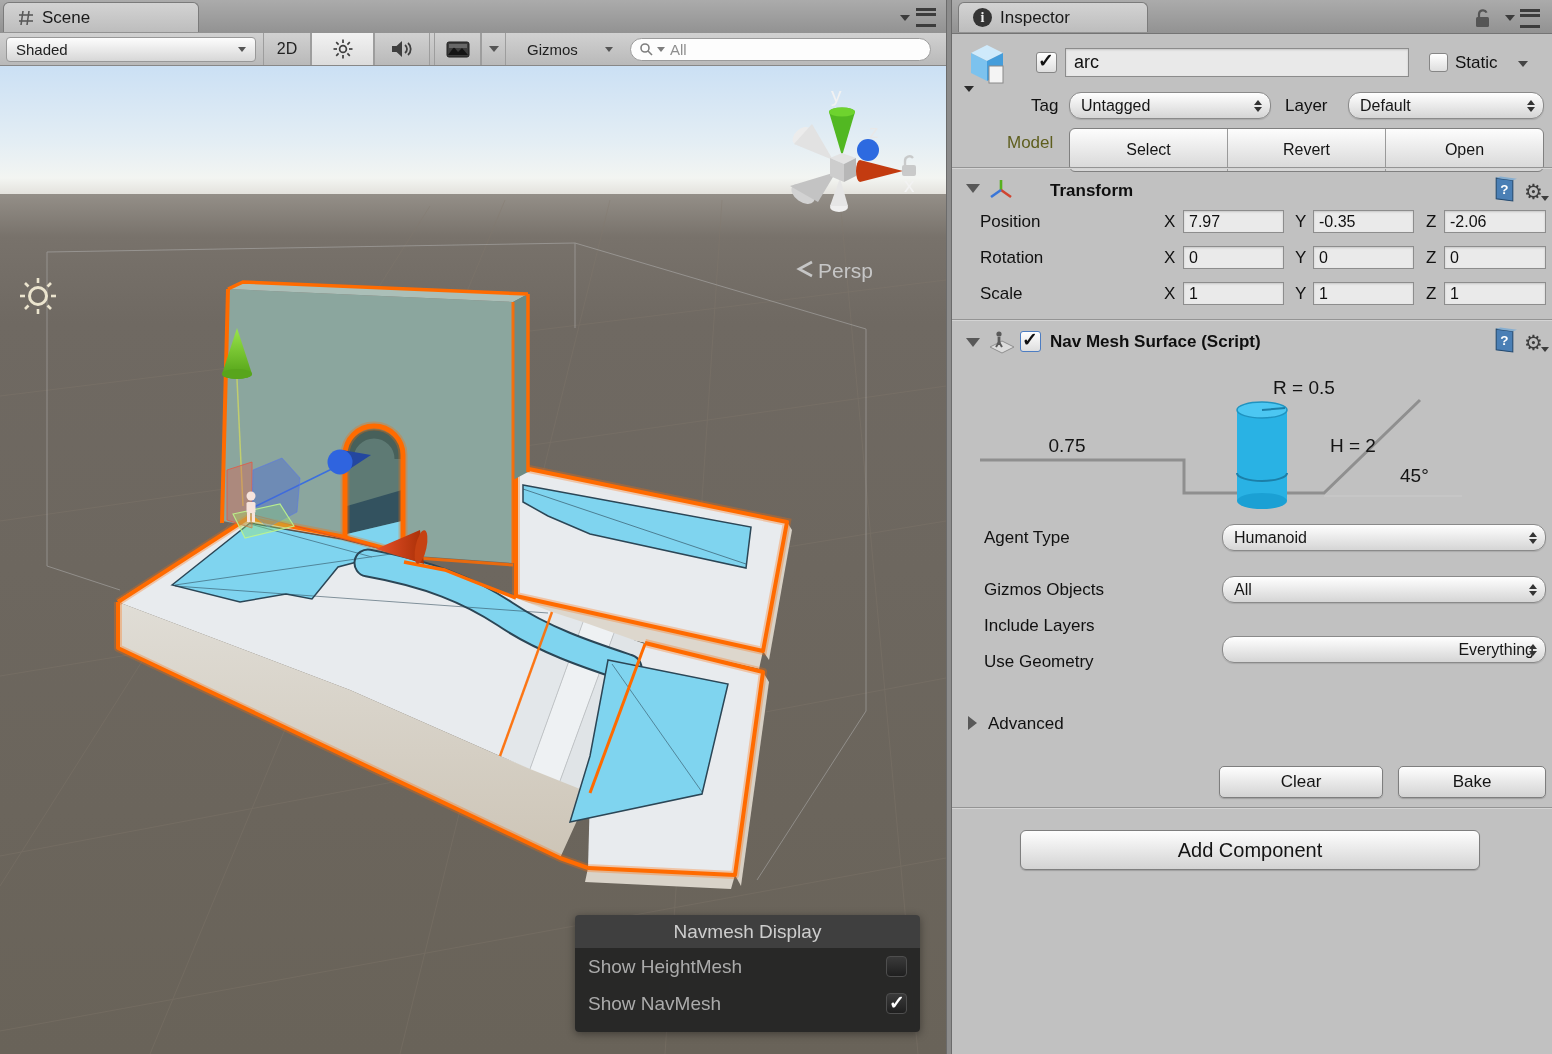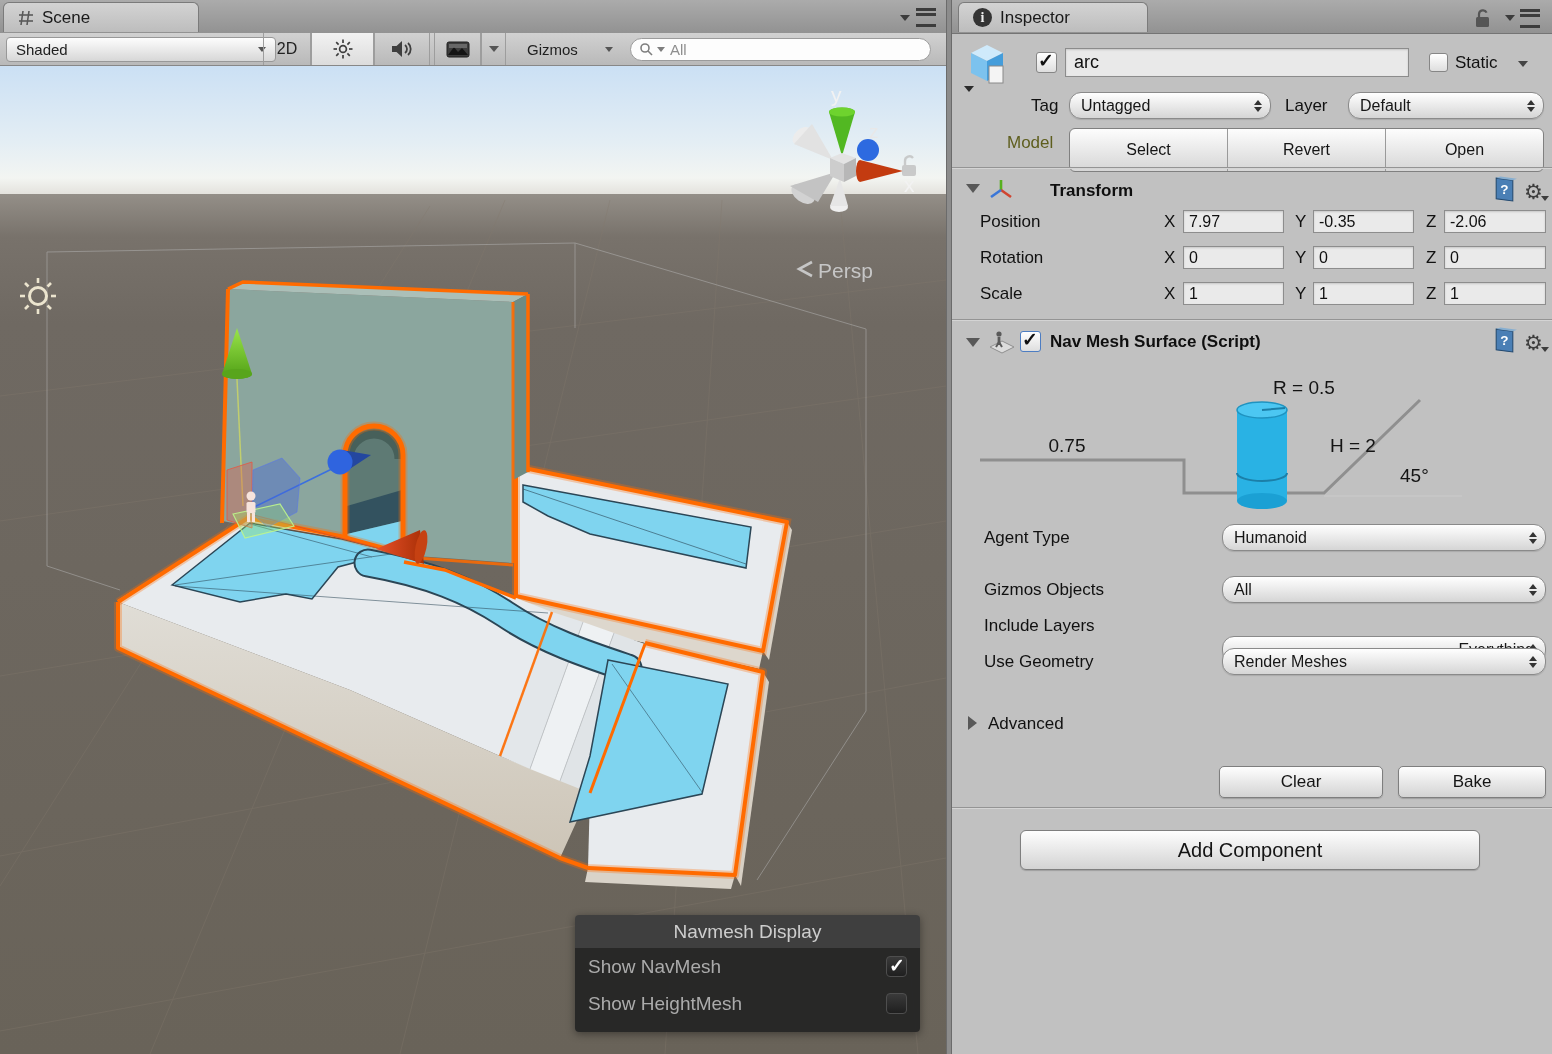--- a/index.html
+++ b/index.html
@@ -96,21 +96,21 @@
         </svg>
         <span>Scene</span>
       </div>
       <div class="panel-menu" style="right:10px;">
         <span class="caret-down"></span>
         <span class="burger"></span>
       </div>
     </div>
 
     <div class="toolbar">
-      <div class="dropbtn" style="left:6px;width:270px;">
+      <div class="dropbtn" style="left:6px;width:250px;">
         <span>Shaded</span>
         <span class="cd"></span>
       </div>
       <div class="seg" style="left:263px;width:48px;">
         <span>2D</span>
       </div>
       <div class="seg active" style="left:311px;width:63px;">
         <svg width="22" height="22" viewBox="0 0 22 22">
           <circle cx="11" cy="11" r="3.4" fill="none" stroke="#3e3e3e" stroke-width="1.7"></circle>
           <g stroke="#3e3e3e" stroke-width="1.7">
@@ -349,26 +349,26 @@
       <g>
         <path d="M812,196 L799,203 L812,210" fill="none" stroke="#c6c6c6" stroke-width="2.6"></path>
         <text x="818" y="212" font-size="21" fill="#c6c6c6">Persp</text>
       </g>
     </svg>
 
     <div class="abs" id="nm-overlay">
       <div class="hd">Navmesh Display</div>
       <div class="bd">
         <div class="row">
+          <span>Show HeightMesh</span>
+          <span class="dkbox"></span>
+        </div>
+        <div class="row">
           <span>Show NavMesh</span>
           <span class="dkbox checked"></span>
-        </div>
-        <div class="row">
-          <span>Show HeightMesh</span>
-          <span class="dkbox"></span>
         </div>
       </div>
     </div>
   </div>
 
   <div class="abs" style="left:946px;top:0;width:6px;height:1054px;background:#8c8c8c;border-left:1px solid #6b6b6b;border-right:1px solid #6b6b6b;box-sizing:border-box;"></div>
 
   <div class="abs" id="inspector">
     <div class="tabbar" style="position:relative;">
       <div class="tab" style="left:6px;width:190px;">
@@ -536,27 +536,20 @@
     </div>
     <span class="ilabel" style="left:32px;top:616px;">Include Layers</span>
     <div class="popup" style="left:270px;top:636px;width:324px;justify-content:flex-end;">
       <span>Everything</span>
       <span class="updown">
           <i class="u"></i>
           <i class="d"></i>
         </span>
     </div>
     <span class="ilabel" style="left:32px;top:652px;text-align:right;">Use Geometry</span>
-    <div class="popup" style="left:270px;top:648px;width:324px;">
-      <span>Render Meshes</span>
-      <span class="updown">
-          <i class="u"></i>
-          <i class="d"></i>
-        </span>
-    </div>
 
     <span class="fold closed" style="left:16px;top:716px;"></span>
     <span class="ilabel" style="left:36px;top:714px;">Advanced</span>
 
     <div class="btn" style="left:267px;top:766px;width:164px;height:32px;">
         <span>Clear</span>
       </div>
     <div class="btn" style="left:446px;top:766px;width:148px;height:32px;">
         <span>Bake</span>
       </div>

